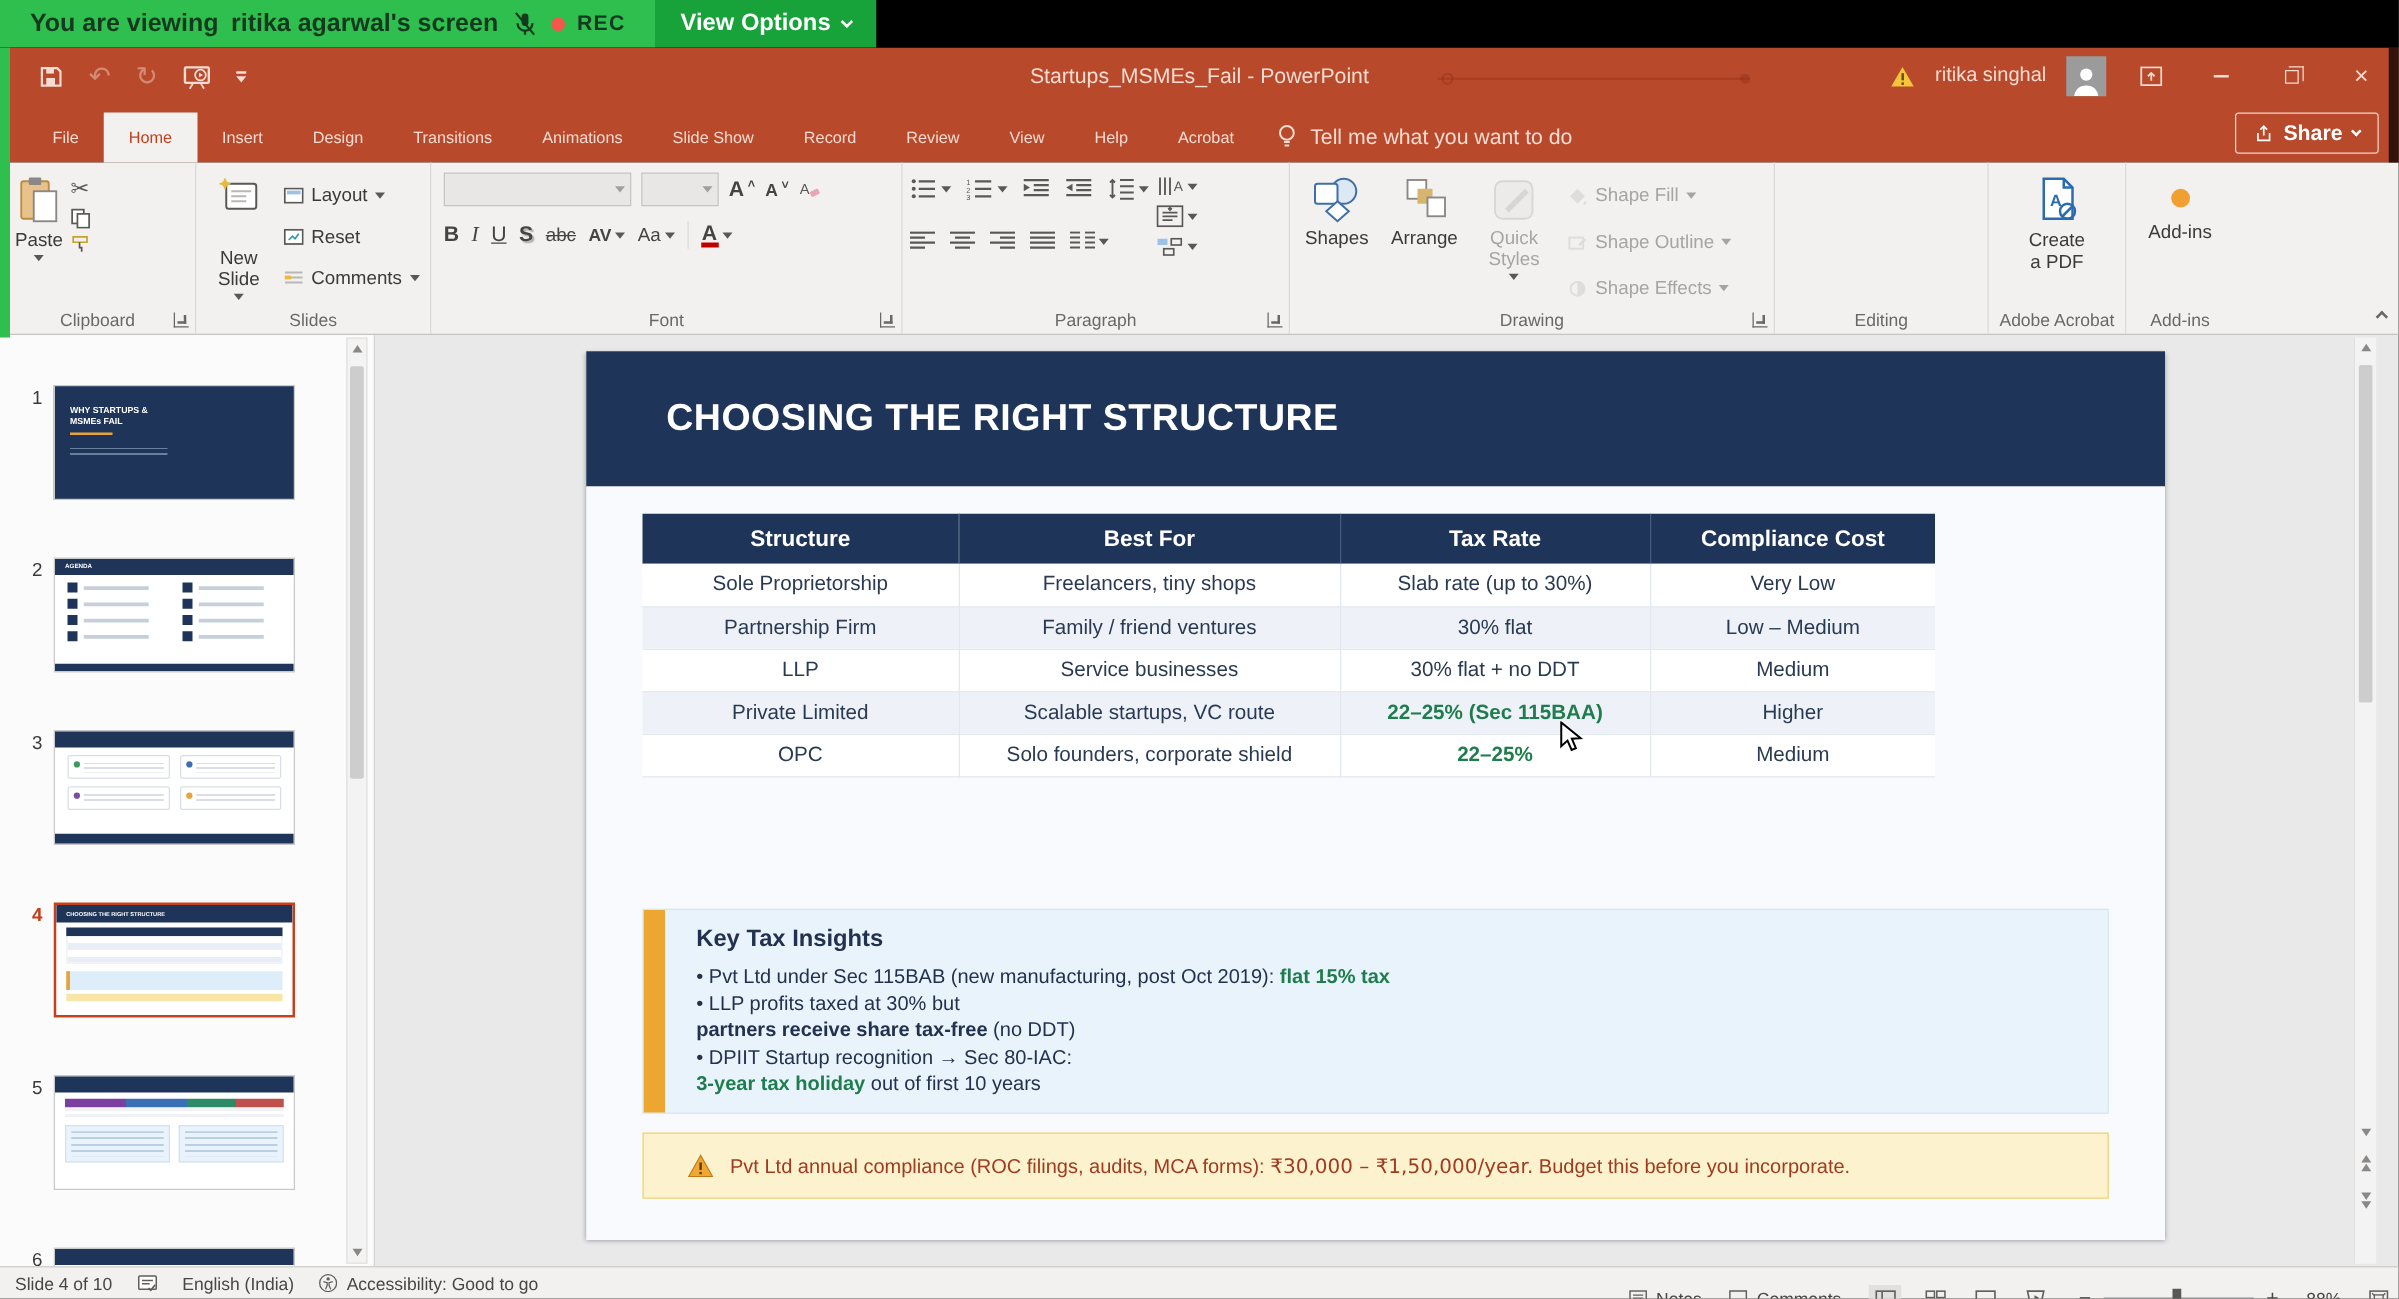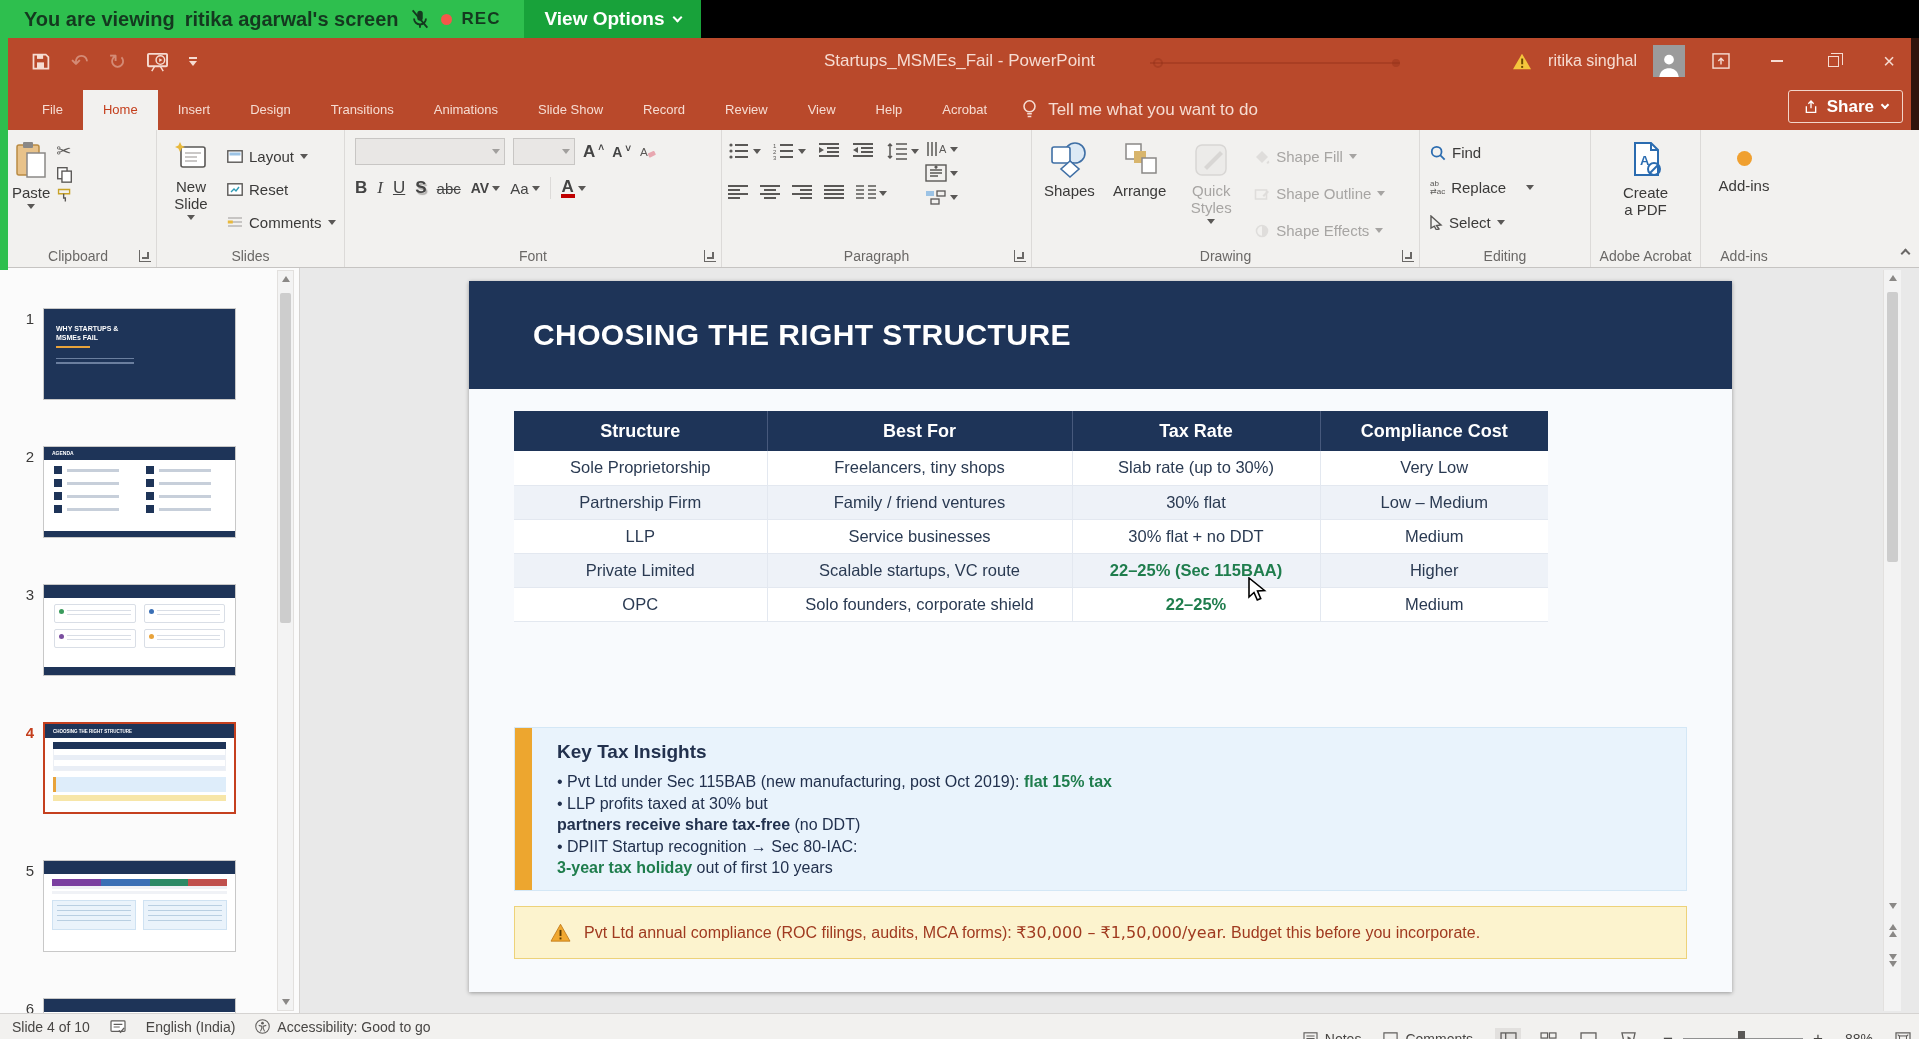--- a/index.html
+++ b/index.html
@@ -290,21 +290,21 @@
   </div>
 
   <div class="rgroup" style="width:188px;">
     <div style="display:flex;gap:4px;">
       <div class="bigbtn" style="width:64px;">
         <svg width="34" height="34" viewBox="0 0 34 34">
           <rect x="7" y="6" width="24" height="20" rx="2" fill="#fff" stroke="#5a5856" stroke-width="1.6"></rect>
           <path d="M11 12h16M11 16h12M11 20h12" stroke="#B9B7B5" stroke-width="1.6"></path>
           <path d="M6 1l1.6 3.4L11 6 7.6 7.6 6 11 4.4 7.6 1 6l3.4-1.6z" fill="#E8B93C"></path>
         </svg>
-        <span class="lbl" style="width:44px;">New Slide</span>
+        <span class="lbl" style="width:44px;margin-top:20px;">New Slide</span>
         <span class="dd"></span>
       </div>
       <div class="col2" style="padding-top:6px;">
         <div class="smallrow">
           <svg width="16" height="13" viewBox="0 0 16 13">
               <rect x="0.8" y="0.8" width="14.4" height="11.4" fill="#fff" stroke="#5a5856" stroke-width="1.4"></rect>
               <rect x="2.5" y="2.5" width="11" height="3" fill="#9CC3E5"></rect>
             </svg>
           <span>Layout</span>
             <span class="dd"></span>
@@ -523,44 +523,20 @@
           <span>Shape Effects</span>
             <span class="dd" style="opacity:.5;"></span>
         </div>
       </div>
     </div>
     <span class="rgroup-label">Drawing</span>
     <span class="launcher"></span>
   </div>
 
   <div class="rgroup" style="width:171px;">
-    <div class="col2" style="padding-top:2px;gap:6px;">
-      <div class="smallrow">
-        <svg width="16" height="16" viewBox="0 0 18 18">
-            <circle cx="7.5" cy="7.5" r="5.5" fill="none" stroke="#2B6CB0" stroke-width="2"></circle>
-            <line x1="11.5" y1="11.5" x2="16.5" y2="16.5" stroke="#2B6CB0" stroke-width="2"></line>
-          </svg>
-        <span>Find</span>
-      </div>
-      <div class="smallrow">
-        <span style="display:inline-flex;flex-direction:column;font-size:8px;line-height:8px;color:#5a5856;">
-            <span>ab</span>
-            <span>⇄ac</span>
-          </span>
-        <span>Replace</span>
-          <span class="dd" style="margin-left:14px;"></span>
-      </div>
-      <div class="smallrow">
-        <svg width="13" height="15" viewBox="0 0 13 15">
-            <path d="M1 1l10 9-4.5.5L9 14l-2.5 1-2.2-3.8L1 13z" fill="none" stroke="#5a5856" stroke-width="1.4"></path>
-          </svg>
-        <span>Select</span>
-          <span class="dd"></span>
-      </div>
-    </div>
     <span class="rgroup-label">Editing</span>
   </div>
 
   <div class="rgroup" style="width:110px;">
     <div class="bigbtn" style="margin:0 auto;width:70px;">
       <svg width="36" height="40" viewBox="0 0 36 40">
         <path d="M7 2h16l7 7v25H7z" fill="#fff" stroke="#2B6CB0" stroke-width="2"></path>
         <path d="M23 2v7h7" fill="none" stroke="#2B6CB0" stroke-width="2"></path>
         <text x="12" y="24" font-size="13" fill="#2B6CB0" font-family="Liberation Sans" font-weight="bold">A</text>
         <circle cx="26" cy="28" r="6" fill="none" stroke="#2B6CB0" stroke-width="2"></circle>

